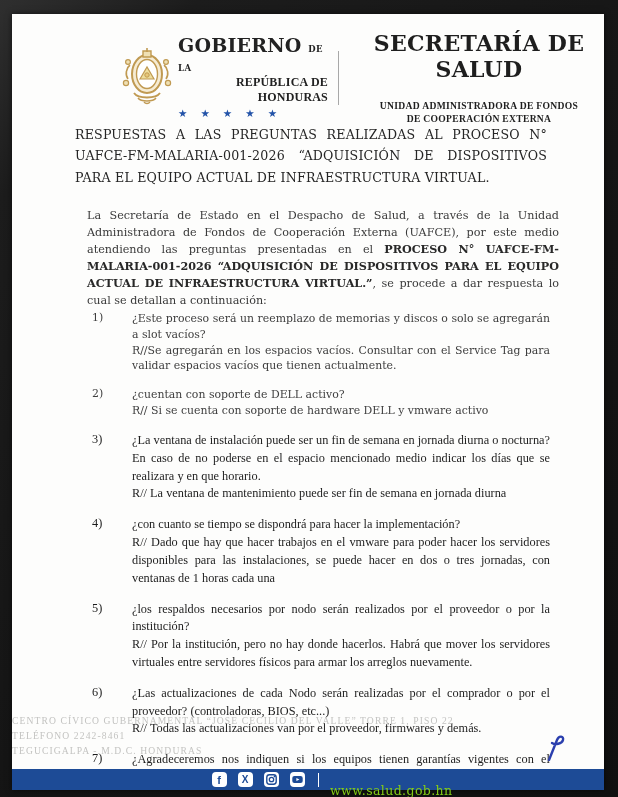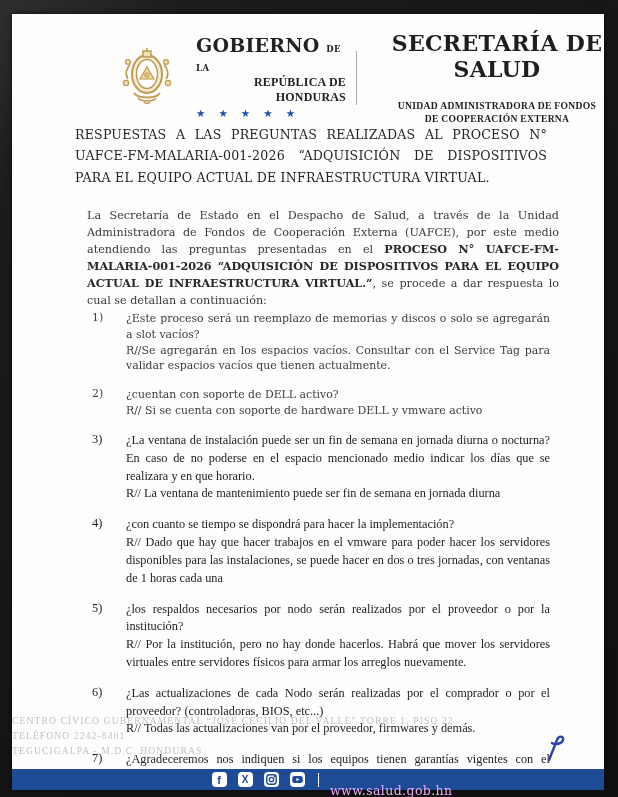--- a/index.html
+++ b/index.html
@@ -3,21 +3,21 @@
 <meta charset="utf-8">
 <style>
   html,body{margin:0;padding:0;}
   body{font-family:"Liberation Serif",serif;}
   .scan{position:relative;width:618px;height:797px;overflow:hidden;
         background:linear-gradient(135deg,#2f2f2f 0%,#1c1c1c 14%,#141414 60%,#101010 100%);}
   .page{position:absolute;left:12px;top:14px;width:592px;height:776px;background:#fdfdfc;
         box-shadow:0 0 6px rgba(0,0,0,.6);}
   
   .header-row{position:absolute;left:104px;top:16px;display:flex;align-items:center;}
-  .brand-block{margin-left:18px;width:150px;color:#222;}
+  .brand-block{margin-left:0;width:150px;color:#222;}
   .brand-line1{font-family:"DejaVu Serif",serif;font-weight:bold;font-size:19px;letter-spacing:.2px;line-height:1;}
   .brand-line1 .de-la{font-size:8.5px;letter-spacing:.4px;}
   .brand-line2{font-family:"Liberation Serif",serif;font-weight:bold;font-size:12px;letter-spacing:.2px;margin-top:1px;text-align:right;}
   .brand-stars{color:#2353a8;font-size:10.5px;letter-spacing:13px;margin-top:2px;white-space:nowrap;}
   .hdr-sep{width:1px;height:54px;background:#a8a8a8;margin:0 14px 0 10px;}
   .org-block{text-align:center;width:252px;color:#1e1e1e;}
   .org-title{font-family:"DejaVu Serif",serif;font-weight:bold;font-size:22px;letter-spacing:.3px;}
   .org-sub{font-family:"Liberation Serif",serif;font-weight:bold;font-size:9.6px;letter-spacing:.3px;margin-top:18px;line-height:1.35;}
   .kicker{position:absolute;left:0;top:88px;width:100%;text-align:center;
           font-family:"DejaVu Serif",serif;font-weight:bold;font-size:11.8px;color:#242424;letter-spacing:.4px;}
@@ -25,37 +25,37 @@
   .doc-title{position:absolute;left:63px;top:110px;width:472px;
              font-family:"DejaVu Serif",serif;font-weight:normal;font-size:12.6px;color:#252525;
              text-align:justify;line-height:1.7;letter-spacing:.2px;}
   .doc-intro{position:absolute;left:75px;top:182px;width:472px;
              font-family:"DejaVu Serif",serif;font-size:11.2px;color:#3a3a3a;
              text-align:justify;line-height:1.52;}
   .doc-intro b{color:#282828;}
   .qa-list{position:absolute;left:80px;top:297px;width:458px;}
   .qa-item{display:flex;margin-bottom:13px;}
   .qa-num{width:20px;flex:none;}
-  .qa-body{flex:1;margin-left:14px;}
+  .qa-body{flex:1;margin-left:20px;}
   .qa-q,.qa-a{text-align:justify;line-height:1.45;}
   .style-classic{font-family:"DejaVu Serif",serif;font-size:10.9px;color:#3e3e3e;}
   .style-modern{font-family:"Liberation Serif",serif;font-size:12.3px;color:#1d1d1d;}
   
   .footer-address{position:absolute;left:0;top:700px;width:100%;text-align:left;
                   font-family:"Liberation Serif",serif;font-size:9.6px;color:#c3c3c1;
                   letter-spacing:1.1px;line-height:1.55;}
   .pen-mark{position:absolute;left:528px;top:716px;}
   .bottom-bar{position:absolute;left:0;bottom:0;width:100%;height:21px;background:#1d4b96;
               display:flex;align-items:center;justify-content:center;}
   .bar-inner{display:flex;align-items:center;margin-left:48px;}
   .soc-tile{width:15px;height:15px;background:#ffffff;border-radius:4px;margin-right:11px;
             display:flex;align-items:center;justify-content:center;
             font-family:"Liberation Sans",sans-serif;font-weight:bold;color:#1d4b96;}
   .bar-sep{width:1.5px;height:14px;background:#ffffff;margin:0 11px 0 2px;}
-  .bar-url{font-family:"DejaVu Serif",serif;font-size:12.5px;color:#f0abfc;letter-spacing:.4px;margin-top:21px;}
+  .bar-url{font-family:"DejaVu Serif",serif;font-size:12.5px;color:#84cc16;letter-spacing:.4px;margin-top:21px;}
 </style>
 </head>
 <body>
 
 <div class="scan">
   <div class="page">
 
     <div class="header-row">
       <span>
         <svg width="62" height="62" viewBox="0 0 62 62">

